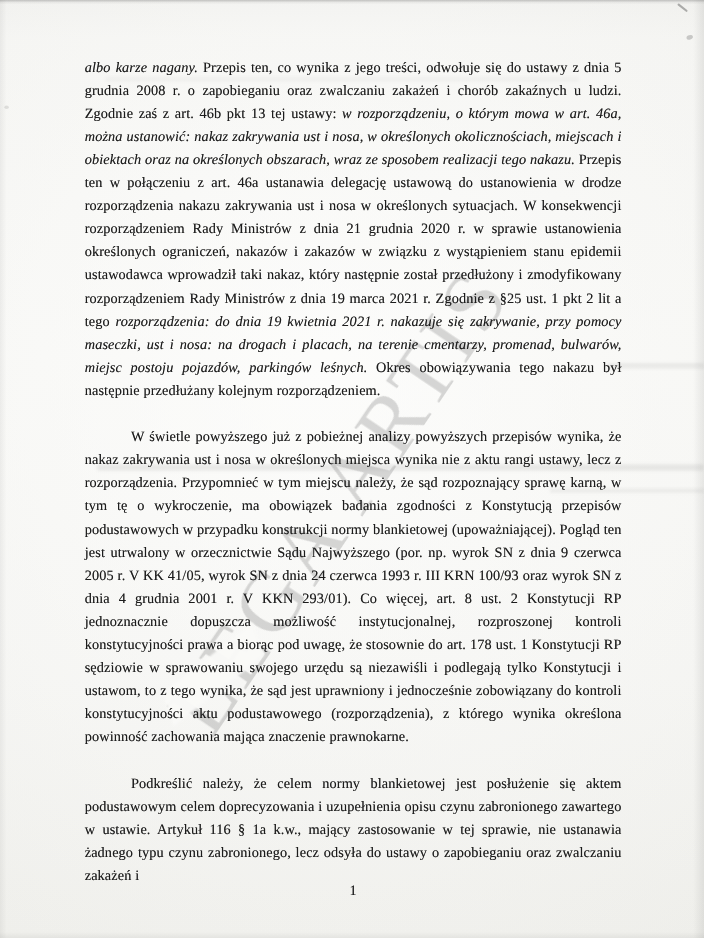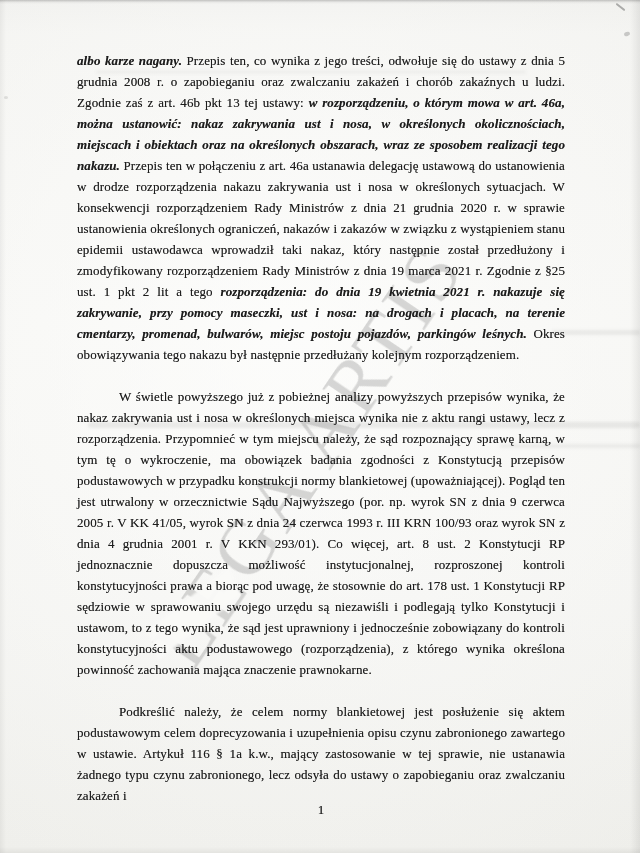--- a/index.html
+++ b/index.html
@@ -92,21 +92,21 @@
     color: var(--ink);
     font-size: 13px; line-height: 21px;
     text-align: justify;
     letter-spacing: 0.1px;
     hyphens: none;
     text-shadow: 0 0 0.6px rgba(28,28,28,0.55);
     filter: blur(0.2px);
   }
   .para { margin-bottom: 21px; }
   .para.indent { text-indent: 42px; }
-  .it { font-style: italic; font-weight: bold; }
+  .it { font-style: italic; }
 
   .footer {
     position: absolute; left: 77px; top: 802px; width: 488px;
     text-align: center;
     color: var(--ink);
     font-size: 13px;
     text-shadow: 0 0 0.6px rgba(28,28,28,0.55);
   }
 </style>
 </head>

